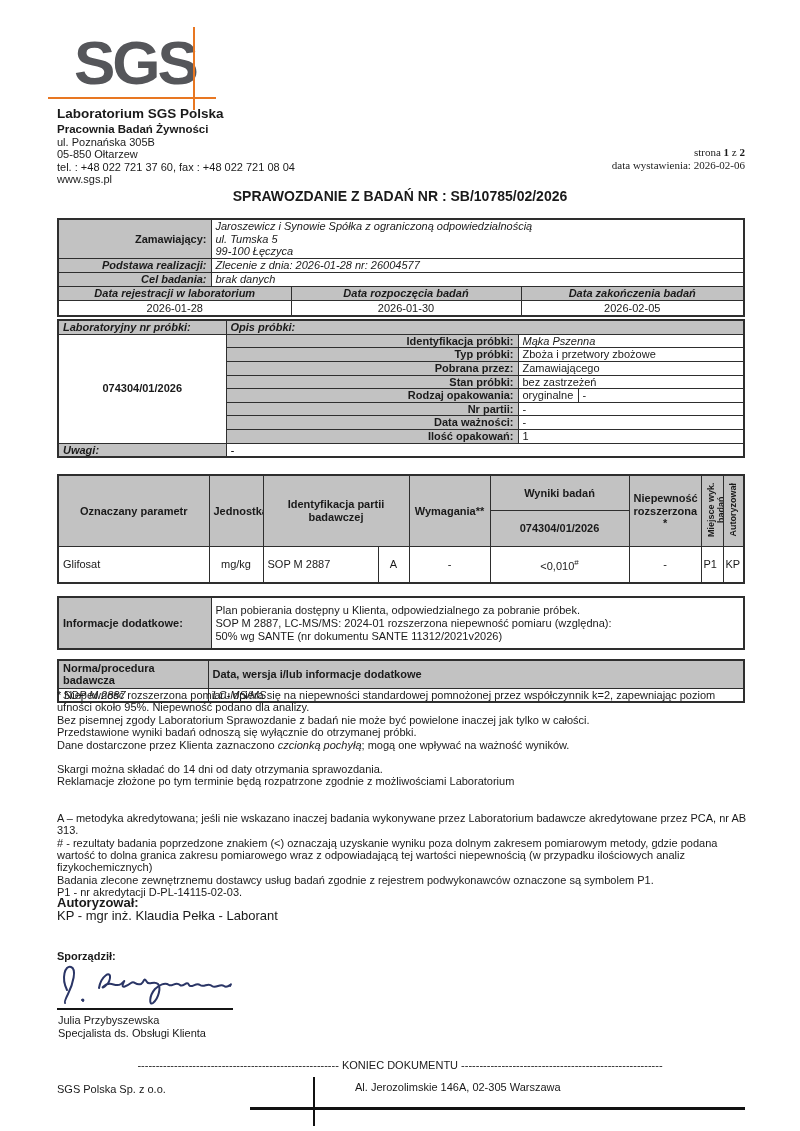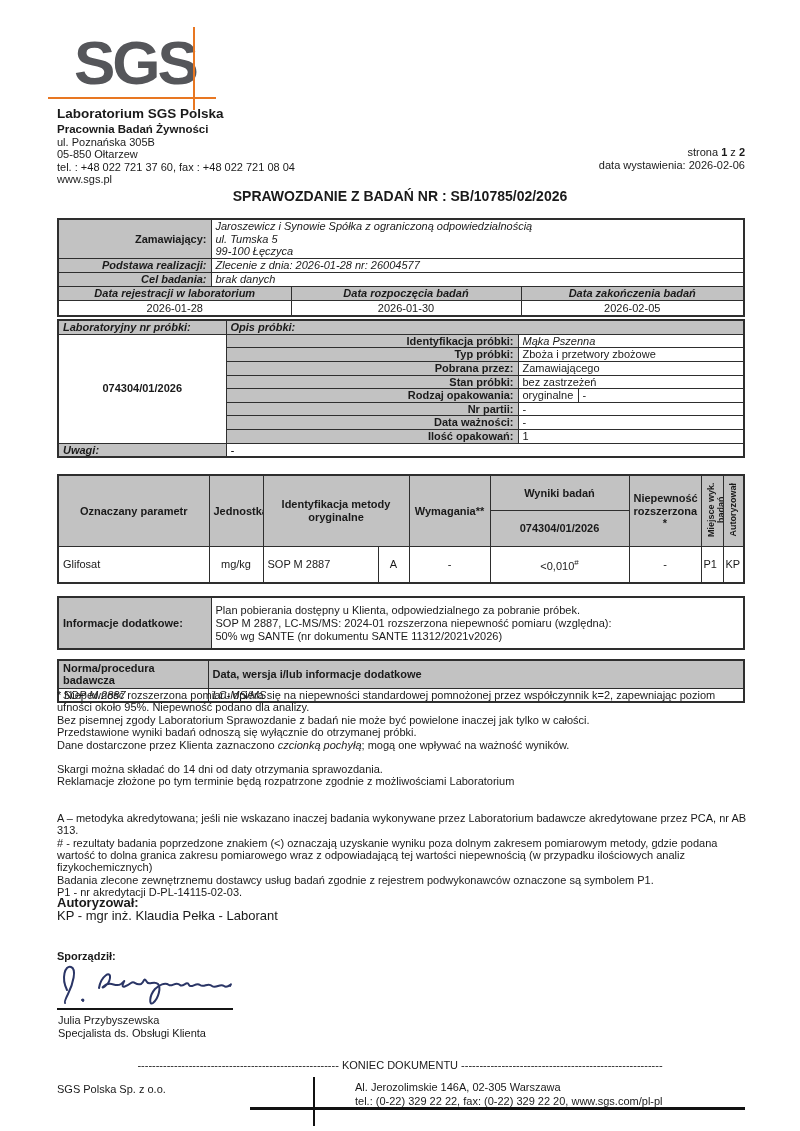--- a/index.html
+++ b/index.html
@@ -8,21 +8,21 @@
   .page { position:relative; width:800px; height:1131px; background:#fff; overflow:hidden; }
 
   
   .logo-text { position:absolute; left:74px; top:34px; font-size:62px; font-weight:bold;
                color:#55565a; letter-spacing:-3px; line-height:58px; }
   .logo-hline { position:absolute; left:48px; top:97px; width:168px; height:2px; background:#e87722; }
   .logo-vline { position:absolute; left:193px; top:27px; width:2px; height:83px; background:#e87722; }
   .hdr-info { position:absolute; left:57px; top:106px; font-size:11px; line-height:12.4px; }
   .hdr-info .lab { font-size:13.5px; font-weight:bold; line-height:16px; }
   .hdr-info .dept { font-size:11.5px; font-weight:bold; line-height:14px; }
-  .hdr-meta { position:absolute; right:55px; top:146px; text-align:right; font-size:11px; line-height:12.6px; }
+  .hdr-meta { position:absolute; right:55px; top:146px; text-align:right; font-size:11px; line-height:12.6px;font-family:Liberation Serif, serif; }
   .page-title { position:absolute; left:0; right:0; top:188px; text-align:center;
                 font-size:14px; font-weight:bold; }
 
   
   .main { position:absolute; left:57px; top:218px; width:688px; }
   table.t { border-collapse:collapse; table-layout:fixed; width:688px; border:2px solid #2e2e2e; }
   table.t td { border:1px solid #2e2e2e; font-size:11px; line-height:12.6px;
                padding:0 4px; vertical-align:middle; overflow:hidden; }
   .gray { background:#c2c2c2; font-weight:bold; }
   .r { text-align:right; } .c { text-align:center; } .bold { font-weight:bold; }
@@ -187,21 +187,21 @@
         <col style="width:81px">
           <col style="width:139px">
           <col style="width:72px">
           <col style="width:22px">
           <col>
       </colgroup>
       <tbody>
           <tr class="hdr" style="height:35px;">
         <td rowspan="2">Oznaczany parametr</td>
         <td rowspan="2">Jednostka</td>
-        <td rowspan="2" colspan="2">Identyfikacja metody oryginalne</td>
+        <td rowspan="2" colspan="2">Identyfikacja partii badawczej</td>
         <td rowspan="2">Wymagania**</td>
         <td>Wyniki badań</td>
         <td rowspan="2">Niepewność rozszerzona *</td>
         <td rowspan="2"><span class="vt">Miejsce wyk. badań</span></td>
         <td rowspan="2"><span class="vt">Autoryzował</span></td>
       </tr>
       <tr class="hdr" style="height:36px;">
         <td>074304/01/2026</td>
       </tr>
       <tr style="height:37px;">
@@ -289,17 +289,16 @@
     <div>Julia Przybyszewska</div>
     <div>Specjalista ds. Obsługi Klienta</div>
   </div>
 
   <div class="end-marker"><span>-------------------------------------------------------</span><b style="font-weight:normal;"> KONIEC DOKUMENTU </b><span>-------------------------------------------------------</span></div>
 
   <div class="ftr-company">SGS Polska Sp. z o.o.</div>
   <div class="ftr-vline"></div>
   <div class="ftr-addr">
     <div>Al. Jerozolimskie 146A, 02-305 Warszawa</div>
-    <div>tel.: (0-22) 329 22 22, fax: (0-22) 329 22 20, www.sgs.com/pl-pl</div>
   </div>
   <div class="ftr-hline"></div>
 
 </div>
 
 </body></html>

